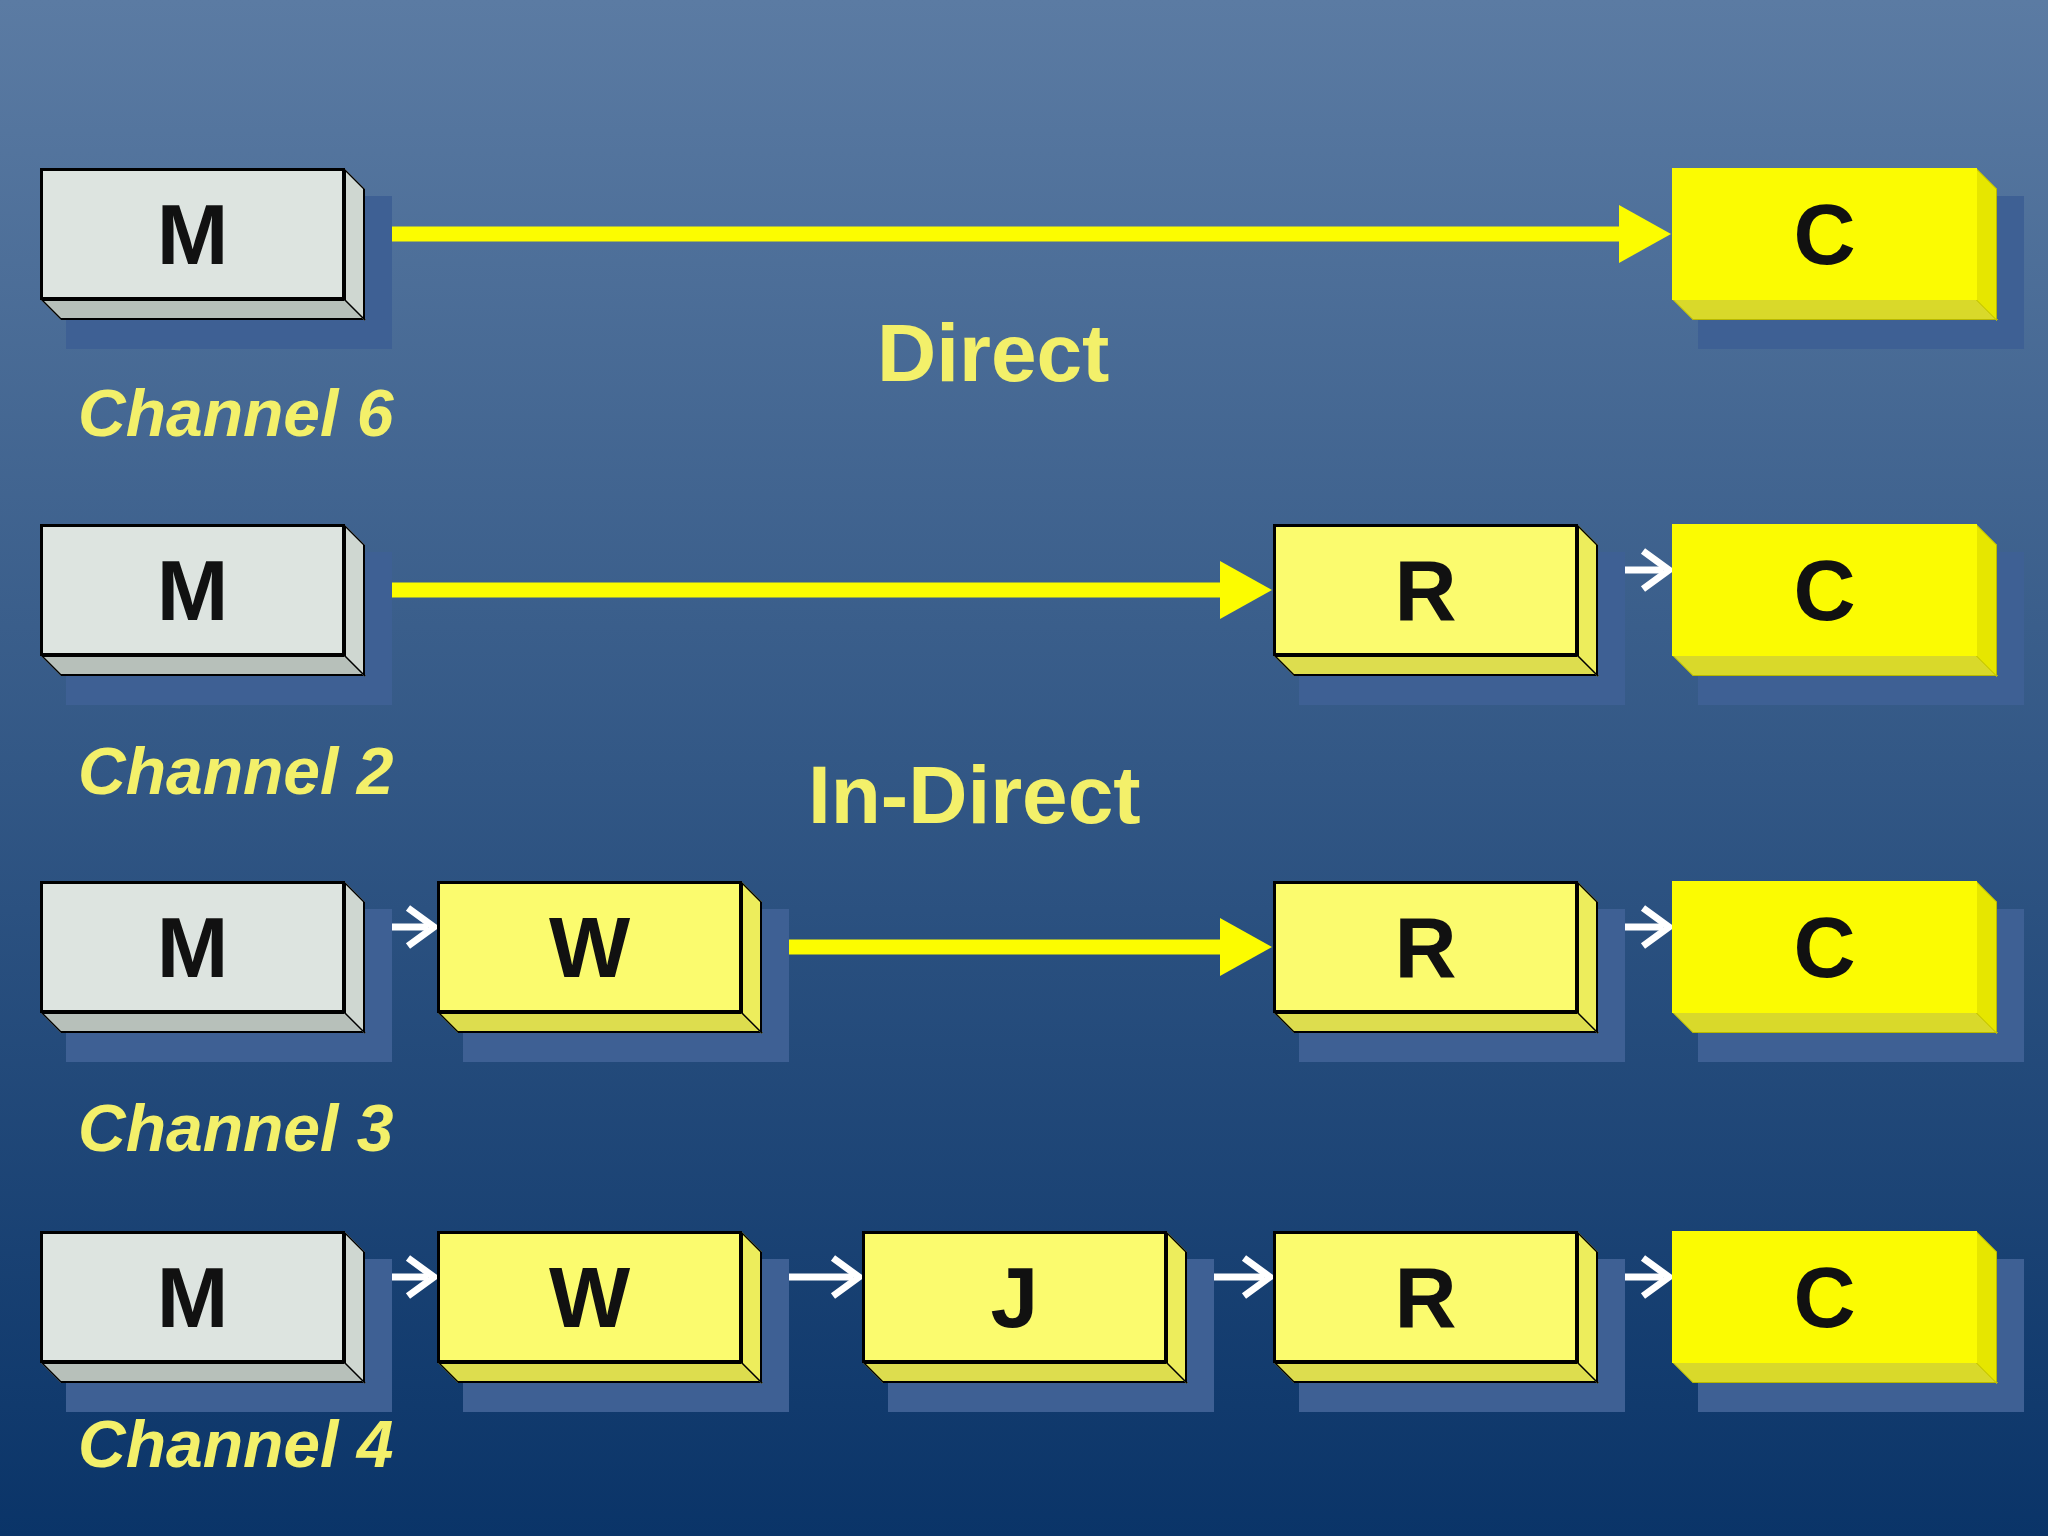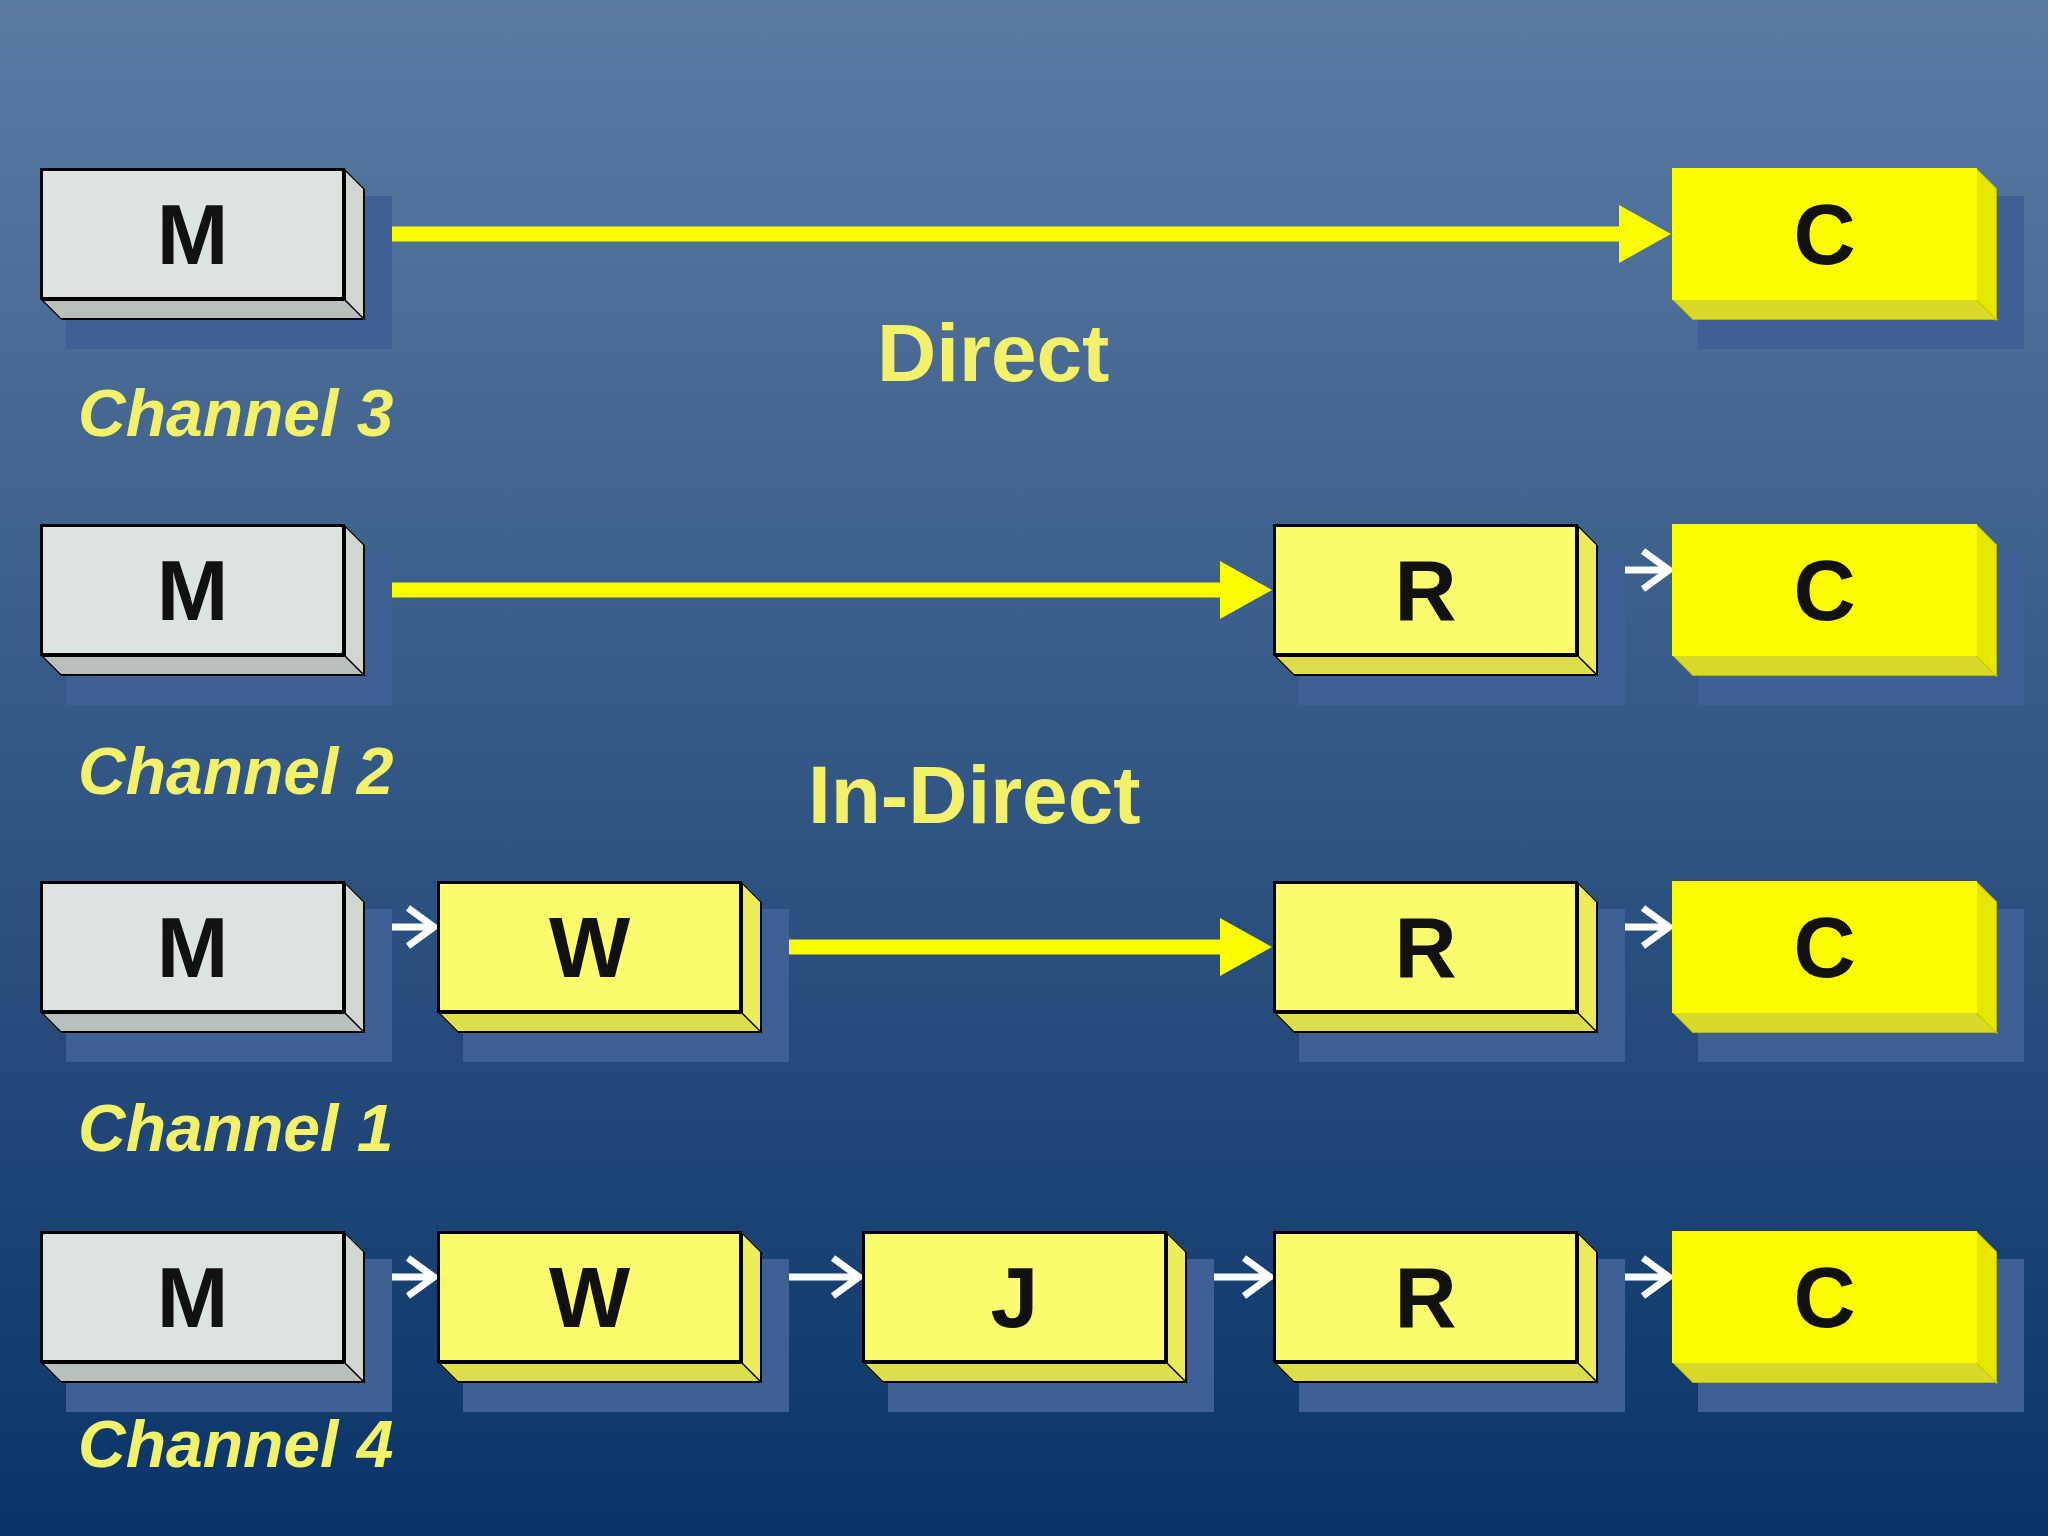--- a/index.html
+++ b/index.html
@@ -82,21 +82,21 @@
         <path d="M1175 1277 L1264 1277" stroke="#ffffff" stroke-width="7" fill="none"></path>
         <path d="M1244 1258 L1270 1277 L1244 1296" stroke="#ffffff" stroke-width="7" fill="none"></path>
       </g>
       <g>
         <path d="M1586 1277 L1663 1277" stroke="#ffffff" stroke-width="7" fill="none"></path>
         <path d="M1643 1258 L1669 1277 L1643 1296" stroke="#ffffff" stroke-width="7" fill="none"></path>
       </g>
     </svg>
   <div class="legend" style="left:877px; top:306px;">Direct</div>
   <div class="legend" style="left:808px; top:748px;">In-Direct</div>
-<div class="channel-label" style="left: 78px; top: 375px;">Channel 3</div>
+<div class="channel-label" style="left: 78px; top: 375px;">Channel 6</div>
     <div class="box gray" style="left: 40px; top: 168px;">
       <div class="shadow"></div>
       <div class="bevel-b"></div>
       <div class="bevel-r"></div>
       <div class="face">
         <span>M</span>
       </div>
     </div>
     <div class="box bright" style="left: 1672px; top: 168px;">
       <div class="shadow"></div>
@@ -124,21 +124,21 @@
       </div>
     </div>
     <div class="box bright" style="left: 1672px; top: 524px;">
       <div class="shadow"></div>
       <div class="bevel-b"></div>
       <div class="bevel-r"></div>
       <div class="face">
         <span>C</span>
       </div>
     </div>
-    <div class="channel-label" style="left: 78px; top: 1090px;">Channel 1</div>
+    <div class="channel-label" style="left: 78px; top: 1090px;">Channel 3</div>
     <div class="box gray" style="left: 40px; top: 881px;">
       <div class="shadow"></div>
       <div class="bevel-b"></div>
       <div class="bevel-r"></div>
       <div class="face">
         <span>M</span>
       </div>
     </div>
     <div class="box pale" style="left: 437px; top: 881px;">
       <div class="shadow"></div>

